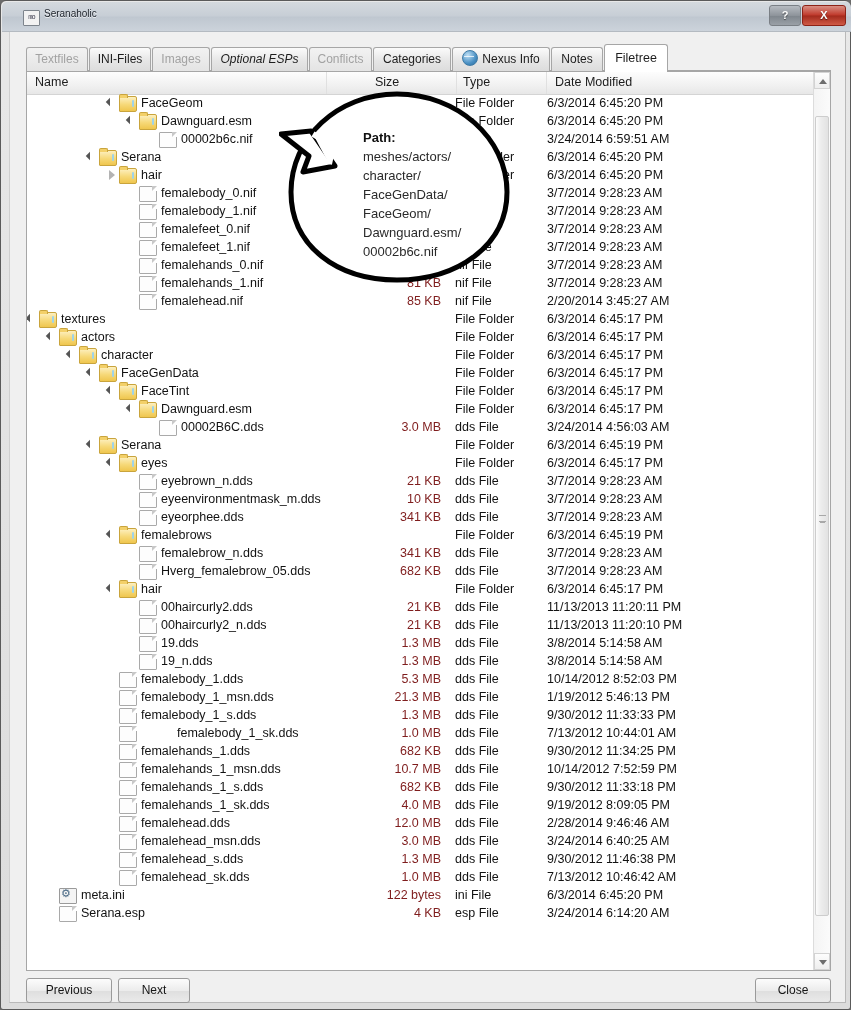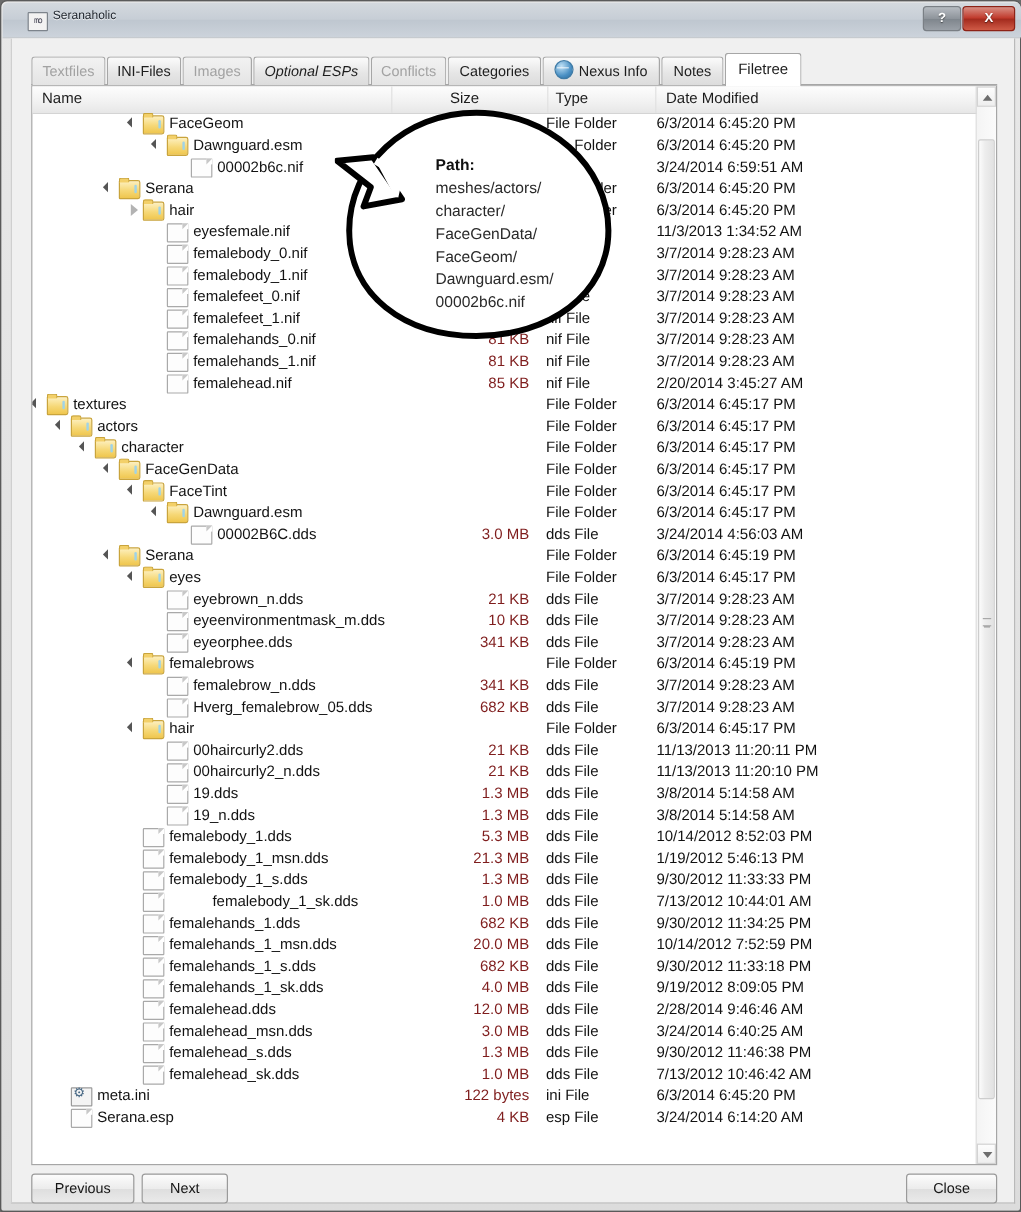--- a/index.html
+++ b/index.html
@@ -313,29 +313,20 @@
               <span class="ico folder" style="left: 92px;"></span>
               <span class="label" style="left: 114px;">hair</span>
             </div>
             <div class="cell-size"></div>
             <div class="cell-type">File Folder</div>
             <div class="cell-date">6/3/2014 6:45:20 PM</div>
           </div>
           <div class="row">
             <div class="cell-name">
               <span class="ico file" style="left: 112px;"></span>
-              <span class="label" style="left: 134px;">eyesfemale.nif</span>
-            </div>
-            <div class="cell-size"></div>
-            <div class="cell-type">nif File</div>
-            <div class="cell-date">11/3/2013 1:34:52 AM</div>
-          </div>
-          <div class="row">
-            <div class="cell-name">
-              <span class="ico file" style="left: 112px;"></span>
               <span class="label" style="left: 134px;">femalebody_0.nif</span>
             </div>
             <div class="cell-size"></div>
             <div class="cell-type">nif File</div>
             <div class="cell-date">3/7/2014 9:28:23 AM</div>
           </div>
           <div class="row">
             <div class="cell-name">
               <span class="ico file" style="left: 112px;"></span>
               <span class="label" style="left: 134px;">femalebody_1.nif</span>
@@ -622,21 +613,21 @@
             </div>
             <div class="cell-size">682 KB</div>
             <div class="cell-type">dds File</div>
             <div class="cell-date">9/30/2012 11:34:25 PM</div>
           </div>
           <div class="row">
             <div class="cell-name">
               <span class="ico file" style="left: 92px;"></span>
               <span class="label" style="left: 114px;">femalehands_1_msn.dds</span>
             </div>
-            <div class="cell-size">20.0 MB</div>
+            <div class="cell-size">10.7 MB</div>
             <div class="cell-type">dds File</div>
             <div class="cell-date">10/14/2012 7:52:59 PM</div>
           </div>
           <div class="row">
             <div class="cell-name">
               <span class="ico file" style="left: 92px;"></span>
               <span class="label" style="left: 114px;">femalehands_1_s.dds</span>
             </div>
             <div class="cell-size">682 KB</div>
             <div class="cell-type">dds File</div>

